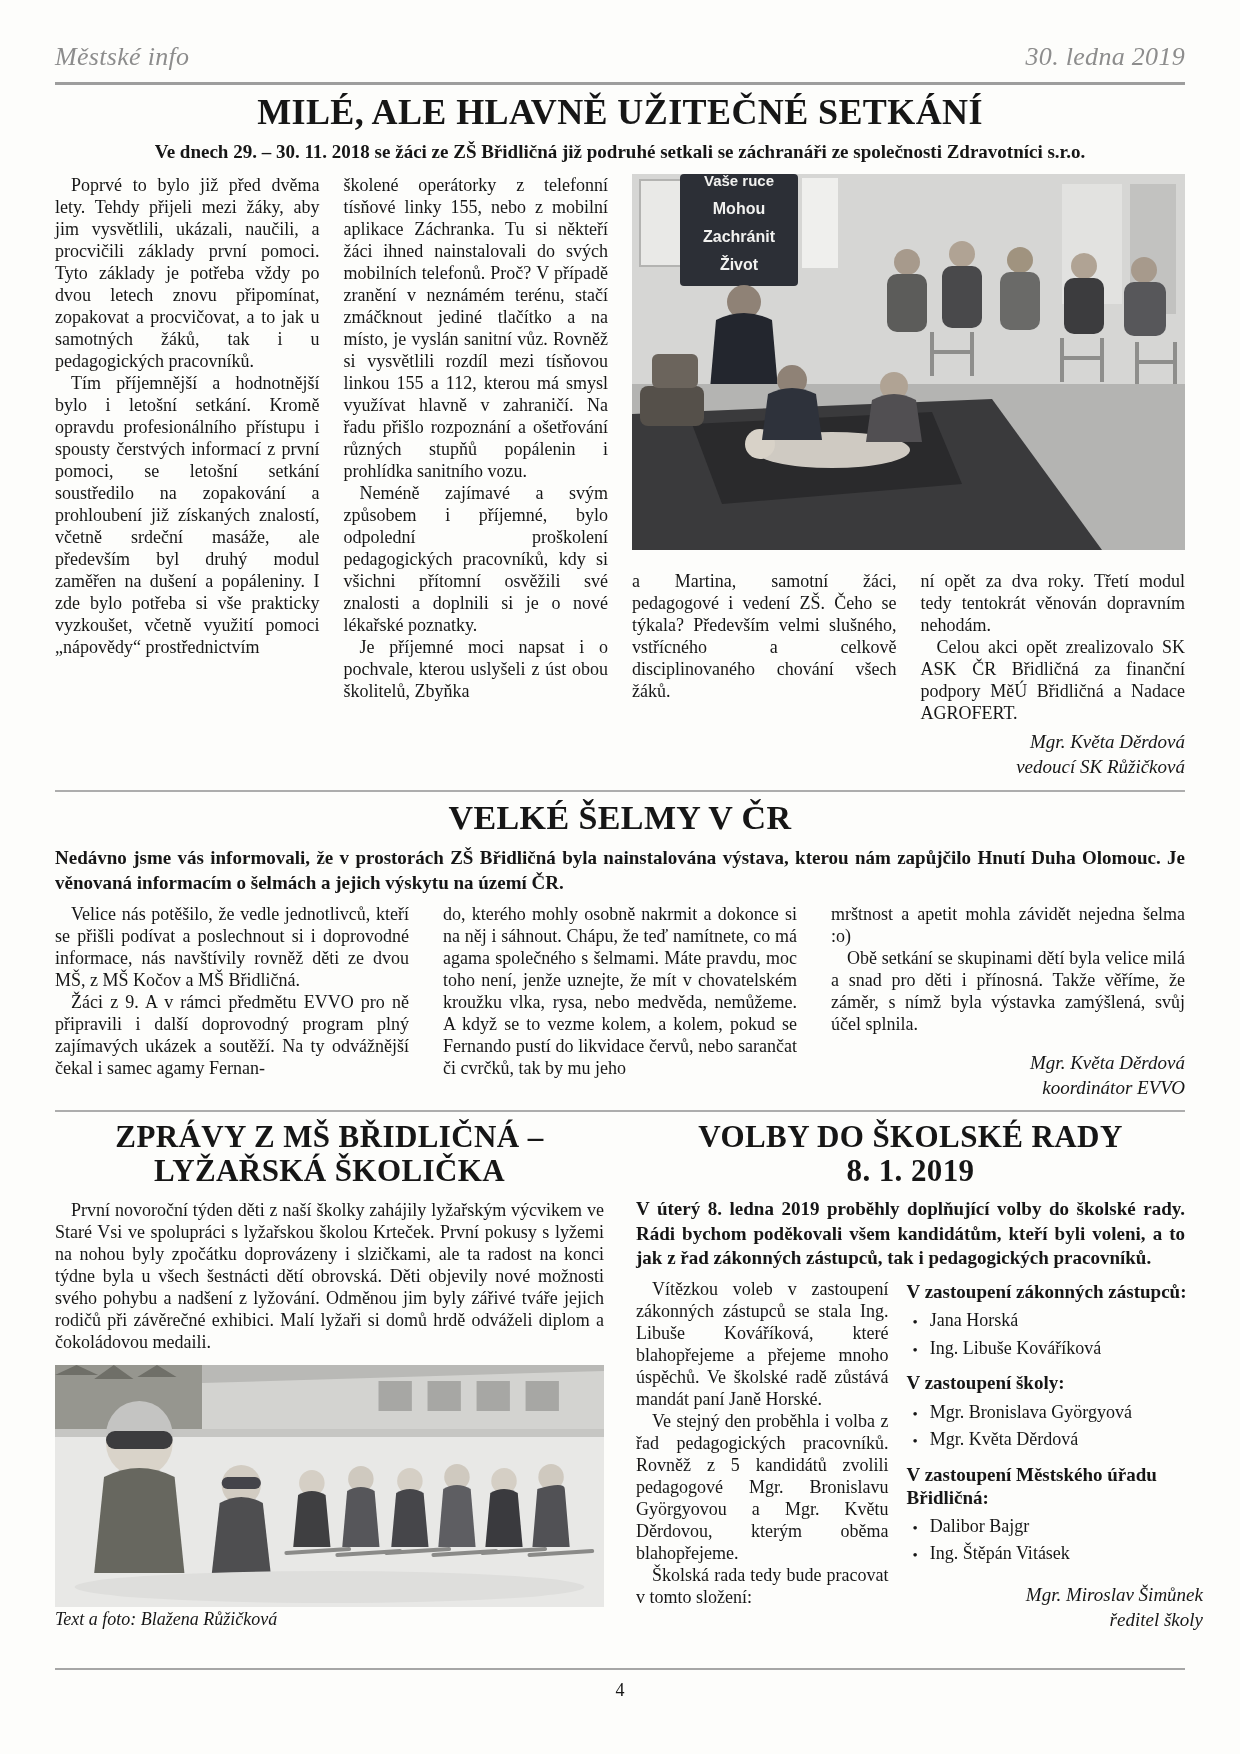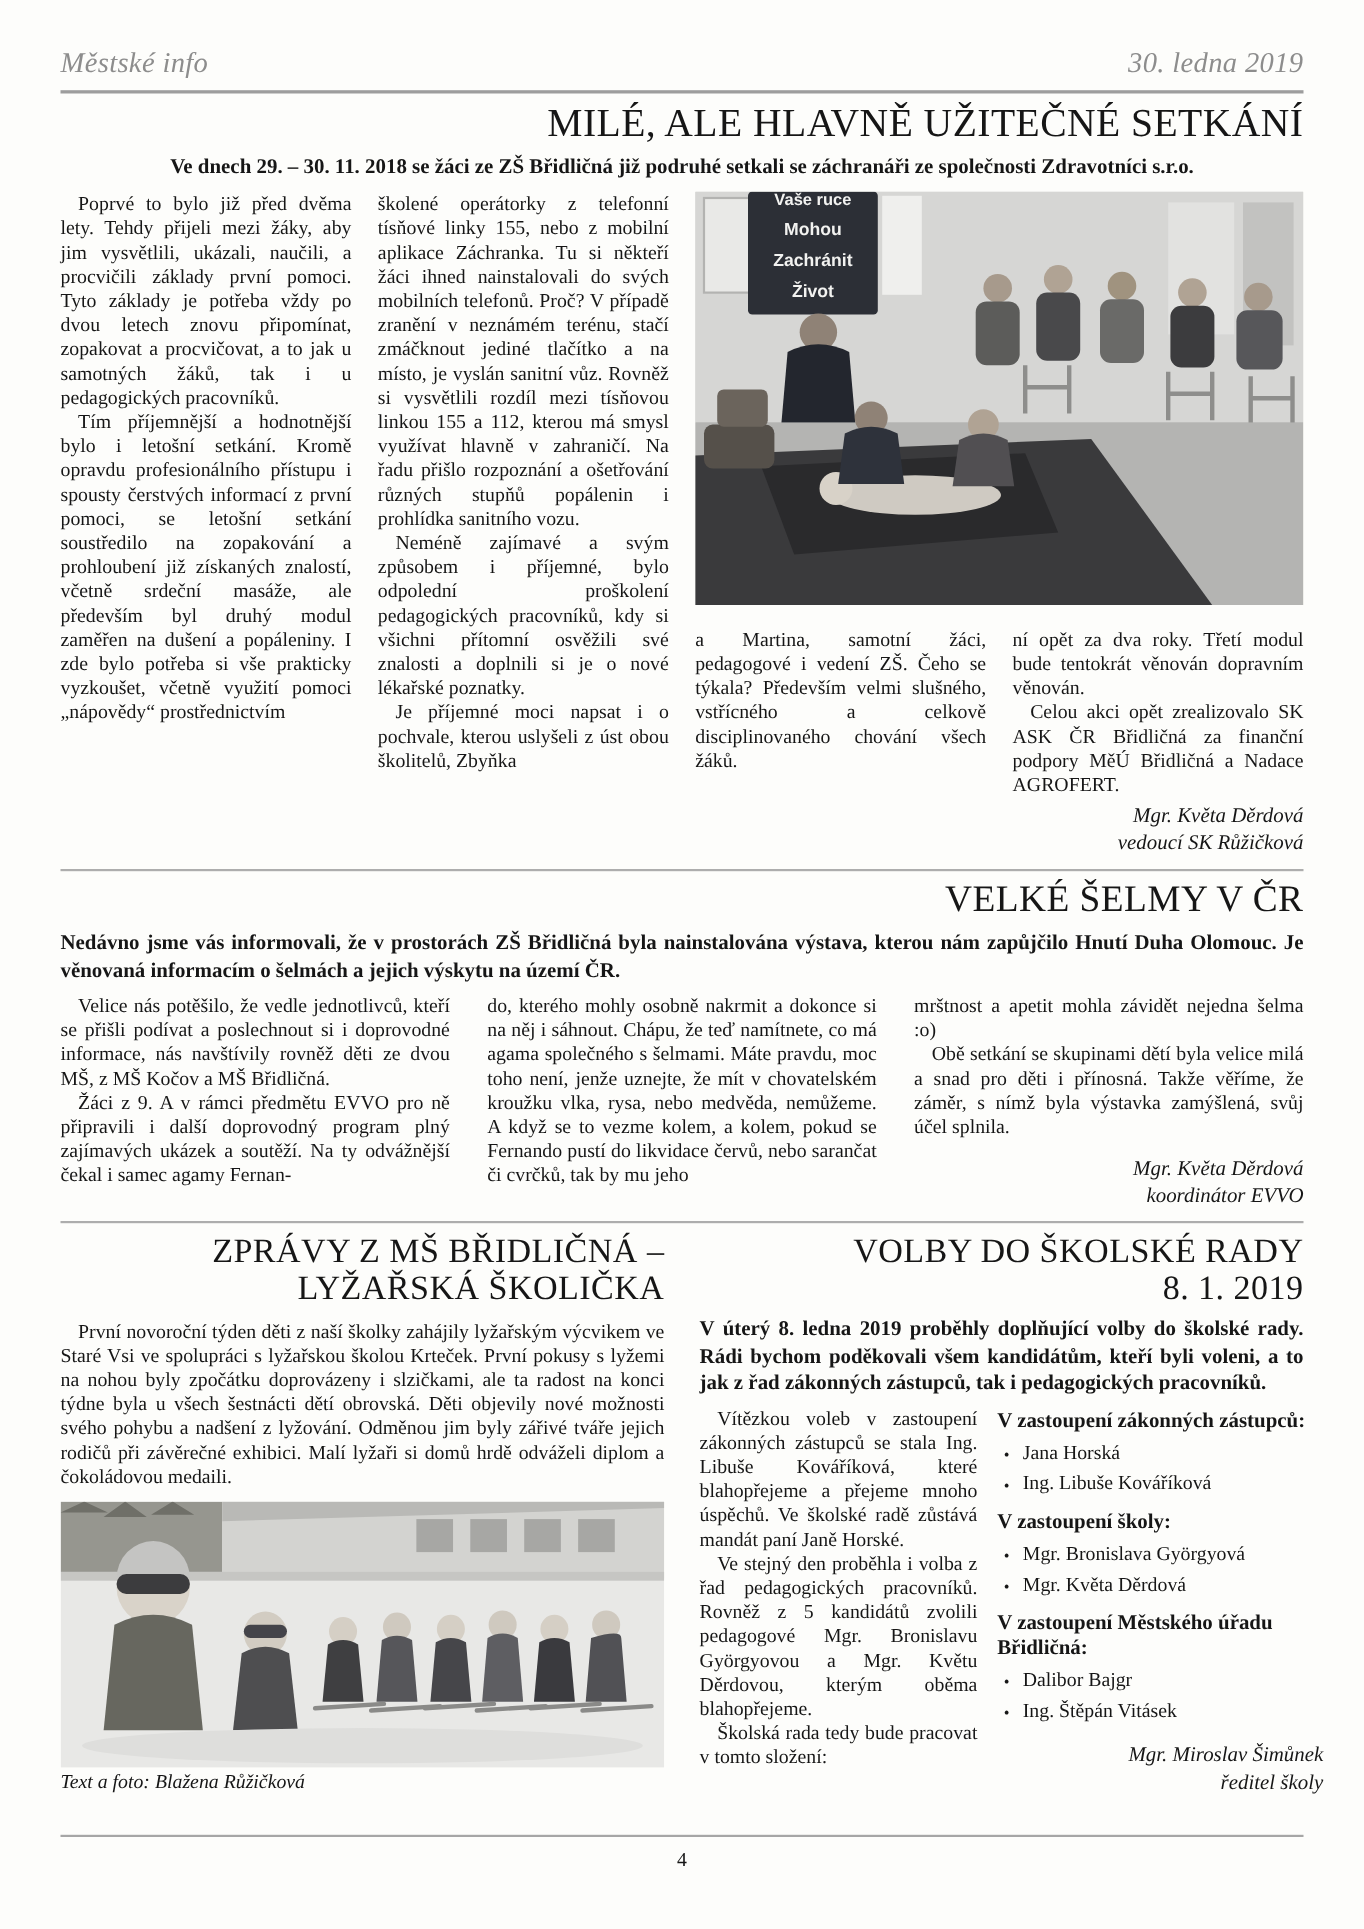--- a/index.html
+++ b/index.html
@@ -11,21 +11,21 @@
   }
   
   .masthead { display:flex; justify-content:space-between; align-items:baseline; }
   .masthead .pub, .masthead .date {
     font-style:italic; font-size:26px; color:#8d8d8d; letter-spacing:.3px;
   }
   .rule { border:0; height:3px; background:#9d9d9d; margin:10px 0 8px; }
   .rule.thin { height:2px; background:#adadad; }
 
   
-  .headline { text-align:right; font-weight:400; letter-spacing:.4px; line-height:1.08; }
+  .headline { text-align:center; font-weight:700; letter-spacing:.4px; line-height:1.08; }
   .h-xl { font-size:36px; margin:4px 0 8px; }
   .h-l  { font-size:34px; margin:6px 0 10px; }
   .h-m  { font-size:31px; }
 
   
   .lead { font-weight:700; font-size:19px; line-height:1.28; }
   .lead.center { text-align:center; }
   .lead.just { text-align:justify; }
 
   
@@ -146,21 +146,21 @@
 
           <rect x="8" y="212" width="64" height="40" rx="8" fill="#55504a"></rect>
           <rect x="20" y="180" width="46" height="34" rx="6" fill="#6b645c"></rect>
         </svg>
       </div>
 
       <div class="a1-c3">
         <p>a Martina, samotní žáci, pedagogové i vedení ZŠ. Čeho se týkala? Především velmi slušného, vstřícného a celkově disciplinovaného chování všech žáků.</p>
       </div>
       <div class="a1-c4">
-        <p>ní opět za dva roky. Třetí modul bude tentokrát věnován dopravním věnován.</p>
+        <p>ní opět za dva roky. Třetí modul tedy tentokrát věnován dopravním nehodám.</p>
         <p class="ind">Celou akci opět zrealizovalo SK ASK ČR Břidličná za finanční podpory MěÚ Břidličná a Nadace AGROFERT.</p>
         <div class="signature">
           <div>Mgr. Květa Děrdová</div>
           <div>vedoucí SK Růžičková</div>
         </div>
       </div>
     </div>
   </section>
 
   <hr class="rule thin">

